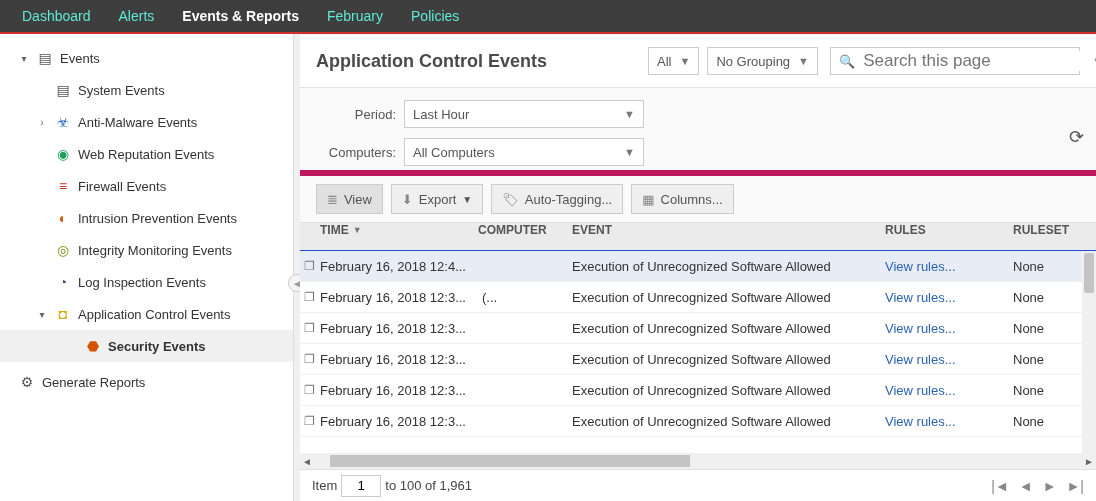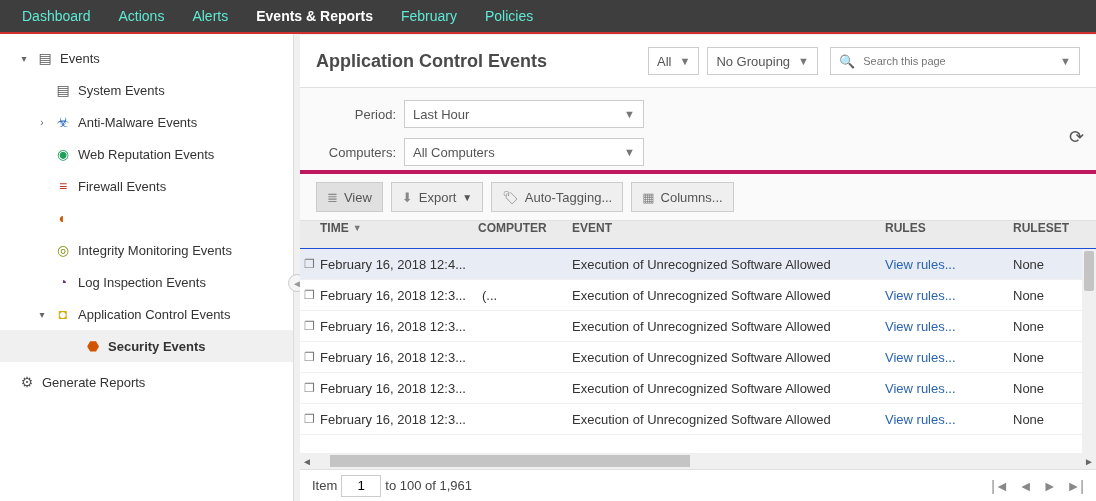--- a/index.html
+++ b/index.html
@@ -37,24 +37,24 @@
 .splitter { width: 6px; background: #f0f0f0; cursor: col-resize; position: relative; }
 .splitter::after { content: "◄"; position: absolute; left: -6px; top: 240px; font-size: 10px; color: #999; background: #f5f5f5; border: 1px solid #ccc; border-radius: 50%; width: 16px; height: 16px; display: flex; align-items: center; justify-content: center; }
 
 .main { flex: 1; display: flex; flex-direction: column; background: #fafafa; border-top: 1px solid #eee; }
 .titlebar { background: #fff; border-bottom: 1px solid #e0e0e0; padding: 12px 16px; display: flex; align-items: center; gap: 12px; }
 .titlebar h2 { font-size: 18px; color: #4a4a4a; font-weight: bold; margin-right: auto; }
 .titlebar h2 + .grp { margin-left: -6px; }
 .sel { border: 1px solid #ccc; background: #fff; height: 28px; display: inline-flex; align-items: center; padding: 0 8px; gap: 8px; color: #555; cursor: pointer; }
 .sel .cv { color: #777; font-size: 11px; }
 .searchwrap { border: 1px solid #ccc; background: #fff; height: 28px; display: flex; align-items: center; padding: 0 8px; width: 250px; color: #888; gap: 8px; }
-.searchwrap input { border: none; outline: none; flex: 1; font-size: 11px; color: #555; }
+.searchwrap input { border: none; outline: none; flex: 1; font-size: 17px; color: #555; }
 .searchwrap .cv { font-size: 11px; color: #777; }
 
-.filters { display: flex; align-items: center; padding: 12px 16px 4px 16px; border-bottom: 4px solid #be185d; flex-wrap: wrap; row-gap: 10px; position: relative; }
+.filters { display: flex; align-items: center; padding: 12px 16px 4px 16px; border-bottom: 6px solid #be185d; flex-wrap: wrap; row-gap: 10px; position: relative; }
 .filterline { display: flex; align-items: center; width: 70%; gap: 8px; }
 .filterline .flabel { width: 80px; text-align: right; color: #555; }
 .filterline .sel { width: 240px; justify-content: space-between; }
 .refresh { position: absolute; right: 12px; top: 38px; font-size: 18px; color: #555; cursor: pointer; }
 
 .toolbar { padding: 8px 16px; display: flex; gap: 8px; border-bottom: 1px solid #e0e0e0; }
 .tbtn { border: 1px solid #ccc; background: #efefef; height: 30px; padding: 0 10px; display: inline-flex; align-items: center; gap: 6px; color: #555; cursor: pointer; font-size: 13px; }
 .tbtn.active { background: #e0e0e0; }
 .tbtn .ticon2 { color: #888; }
 
@@ -86,21 +86,20 @@
 .pager input { width: 40px; height: 22px; border: 1px solid #ccc; text-align: center; margin: 0 4px; }
 .pager .spacer { flex: 1; }
 .pager .nav { display: flex; gap: 10px; color: #888; font-size: 14px; }
 .pager .nav span { cursor: pointer; }
 </style>
 </head>
 <body>
 
 <div class="topnav" id="topnav">
     <a>Dashboard</a>
-    <a>Actions</a>
     <a>Alerts</a>
     <a class="active">Events &amp; Reports</a>
     <a>February</a>
     <a>Policies</a>
   </div>
 
 <div class="content">
   <div class="sidebar">
     <div class="tree-row level1">
       <span class="chev">▾</span>
@@ -120,20 +119,21 @@
         <div class="tree-row level2">
           <span class="ticon ic-web">◉</span>
           <span class="label">Web Reputation Events</span>
         </div>
         <div class="tree-row level2">
           <span class="ticon ic-fw">≡</span>
           <span class="label">Firewall Events</span>
         </div>
         <div class="tree-row level2">
           <span class="ticon ic-ips">◐</span>
+          <span class="label">Intrusion Prevention Events</span>
         </div>
         <div class="tree-row level2">
           <span class="ticon ic-im">◎</span>
           <span class="label">Integrity Monitoring Events</span>
         </div>
         <div class="tree-row level2">
           <span class="ticon ic-li">◔</span>
           <span class="label">Log Inspection Events</span>
         </div>
         <div class="tree-row level2">

